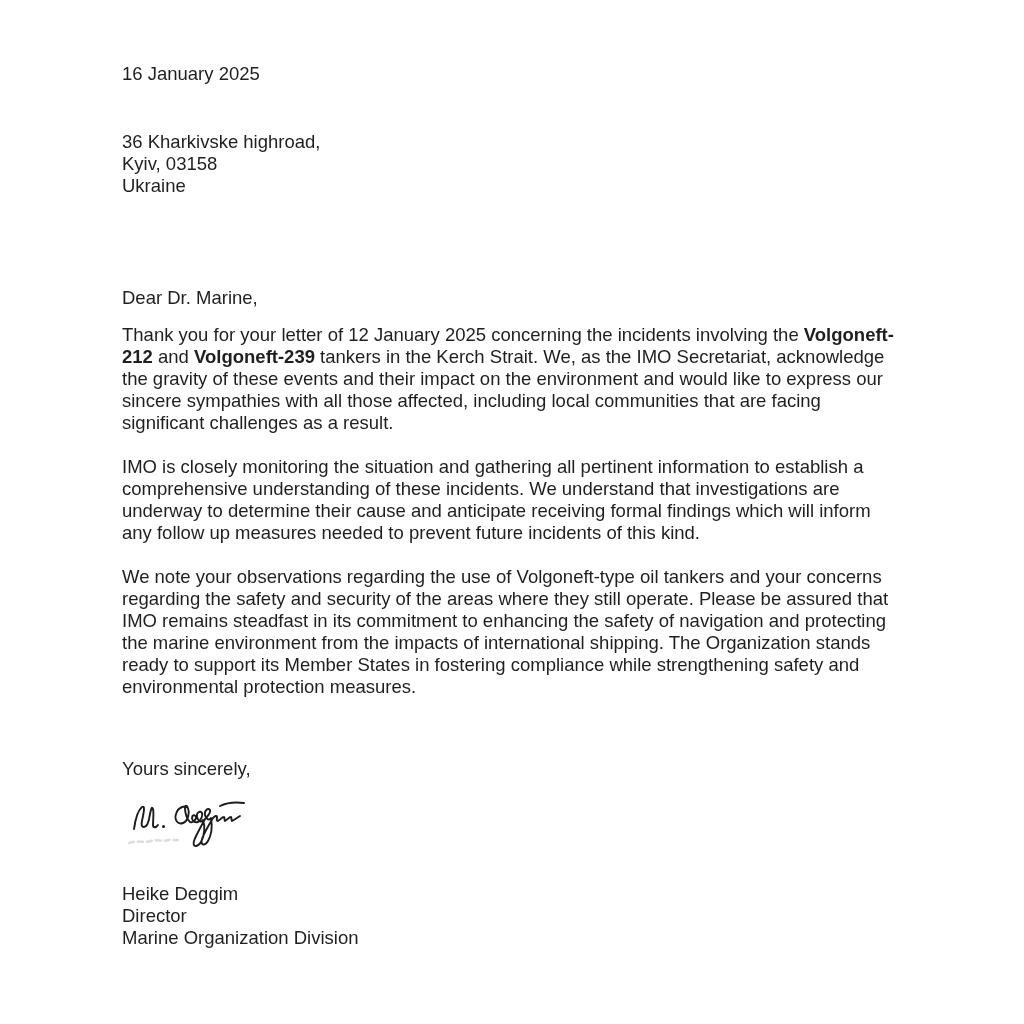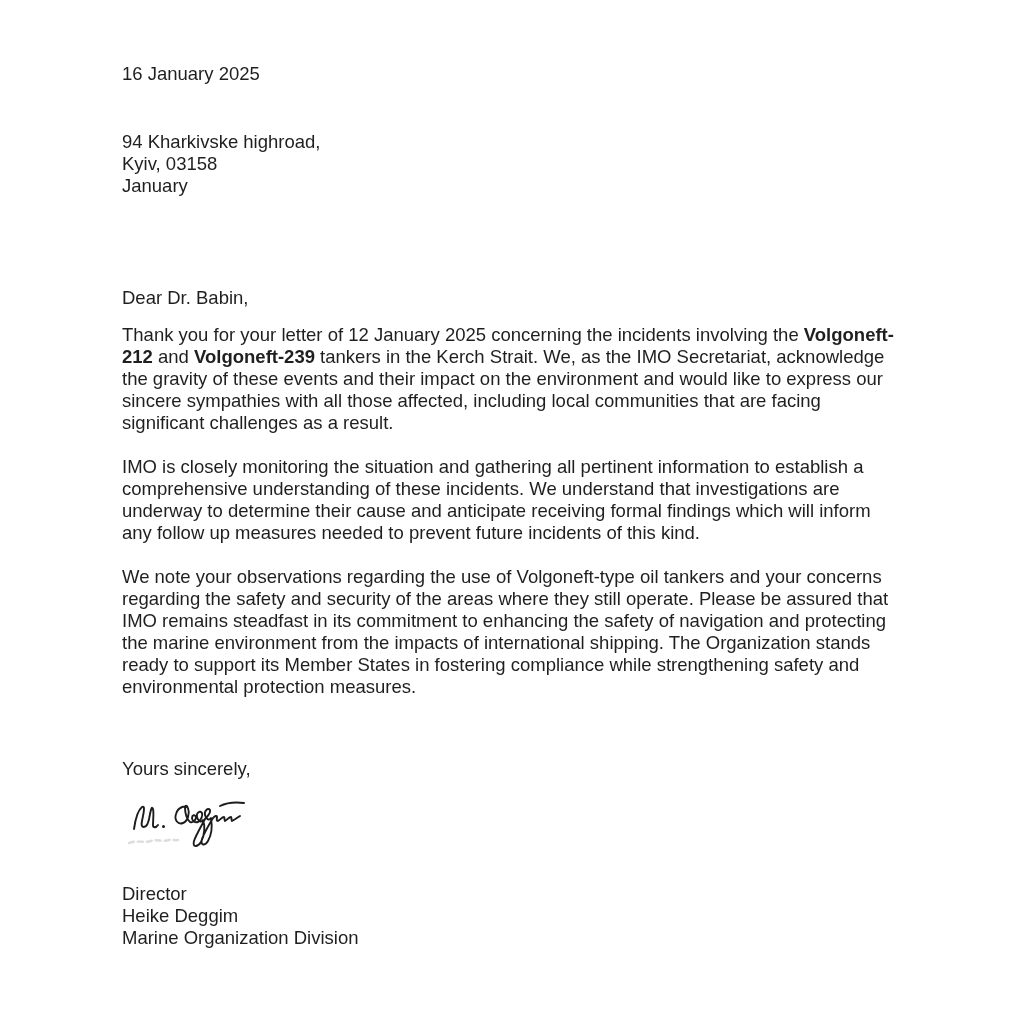--- a/index.html
+++ b/index.html
@@ -30,26 +30,26 @@
   .signer         { top: 883px; }
 </style>
 </head>
 <body>
 
 <div class="page" style="color: rgb(31, 31, 31); background: rgb(255, 255, 255);">
 
   <div class="abs date-line">16 January 2025</div>
 
   <div class="abs recipient">
-    <div>94 Kharkivske highroad,</div>
+    <div>36 Kharkivske highroad,</div>
     <div>Kyiv, 03158</div>
-    <div>January</div>
+    <div>Ukraine</div>
   </div>
 
-  <div class="abs salutation">Dear Dr. Babin,</div>
+  <div class="abs salutation">Dear Dr. Marine,</div>
 
   <div class="abs letter-body" id="letter-body">
       <p class="para"><span>Thank you for your letter of 12 January 2025 concerning the incidents involving the </span><span class="bold">Volgoneft-212</span><span> and </span><span class="bold">Volgoneft-239</span><span> tankers in the Kerch Strait. We, as the IMO Secretariat, acknowledge the gravity of these events and their impact on the environment and would like to express our sincere sympathies with all those affected, including local communities that are facing significant challenges as a result.</span></p>
       <p class="para"><span>IMO is closely monitoring the situation and gathering all pertinent information to establish a comprehensive understanding of these incidents. We understand that investigations are underway to determine their cause and anticipate receiving formal findings which will inform any follow up measures needed to prevent future incidents of this kind.</span></p>
       <p class="para"><span>We note your observations regarding the use of Volgoneft-type oil tankers and your concerns regarding the safety and security of the areas where they still operate. Please be assured that IMO remains steadfast in its commitment to enhancing the safety of navigation and protecting the marine environment from the impacts of international shipping. The Organization stands ready to support its Member States in fostering compliance while strengthening safety and environmental protection measures.</span></p>
     </div>
 
   <div class="abs closing">Yours sincerely,</div>
 
   <div class="signature-wrap">
@@ -62,18 +62,18 @@
         <path d="M65,16 C62,13 55,15 53,22 C51,28 55,33 60,31 C65,29 67,21 65,16 C64,13 62,13 62,16 C62,21 64,28 67,30 C70,31 73,28 73,25 C72,22 69,23 69,26 C69,29 72,31 75,30 C78,28 80,24 79,21 C77,18 73,21 74,25 C75,29 78,31 80,28 C82,33 82,43 78,50 C75,55 69,56 71,49 C73,43 79,33 82,27 C85,24 88,21 87,18 C85,15 81,19 82,23 C83,27 86,29 88,26 C89,32 89,42 85,49 C82,54 77,54 79,47 C81,41 87,31 90,26 C92,24 94,23 94,25 C94,27 93,29 95,29 C97,28 99,25 101,25 C102,26 101,28 102,29 C104,28 106,25 108,25 C109,26 108,28 109,29 C111,28 114,26 117,24"></path>
 
         <path d="M97,14 C103,11 113,10 121,11"></path>
 
         <path d="M6,51 C13,48 21,51 28,49 C33,47 40,50 46,48 C49,47 53,49 55,48" stroke="#9a9a9a" stroke-width="2.4" opacity="0.35" stroke-dasharray="5 4"></path>
       </g>
     </svg>
   </div>
 
   <div class="abs signer">
+    <div>Heike Deggim</div>
     <div>Director</div>
-    <div>Heike Deggim</div>
     <div>Marine Organization Division</div>
   </div>
 
 </div>
 
 </body></html>

